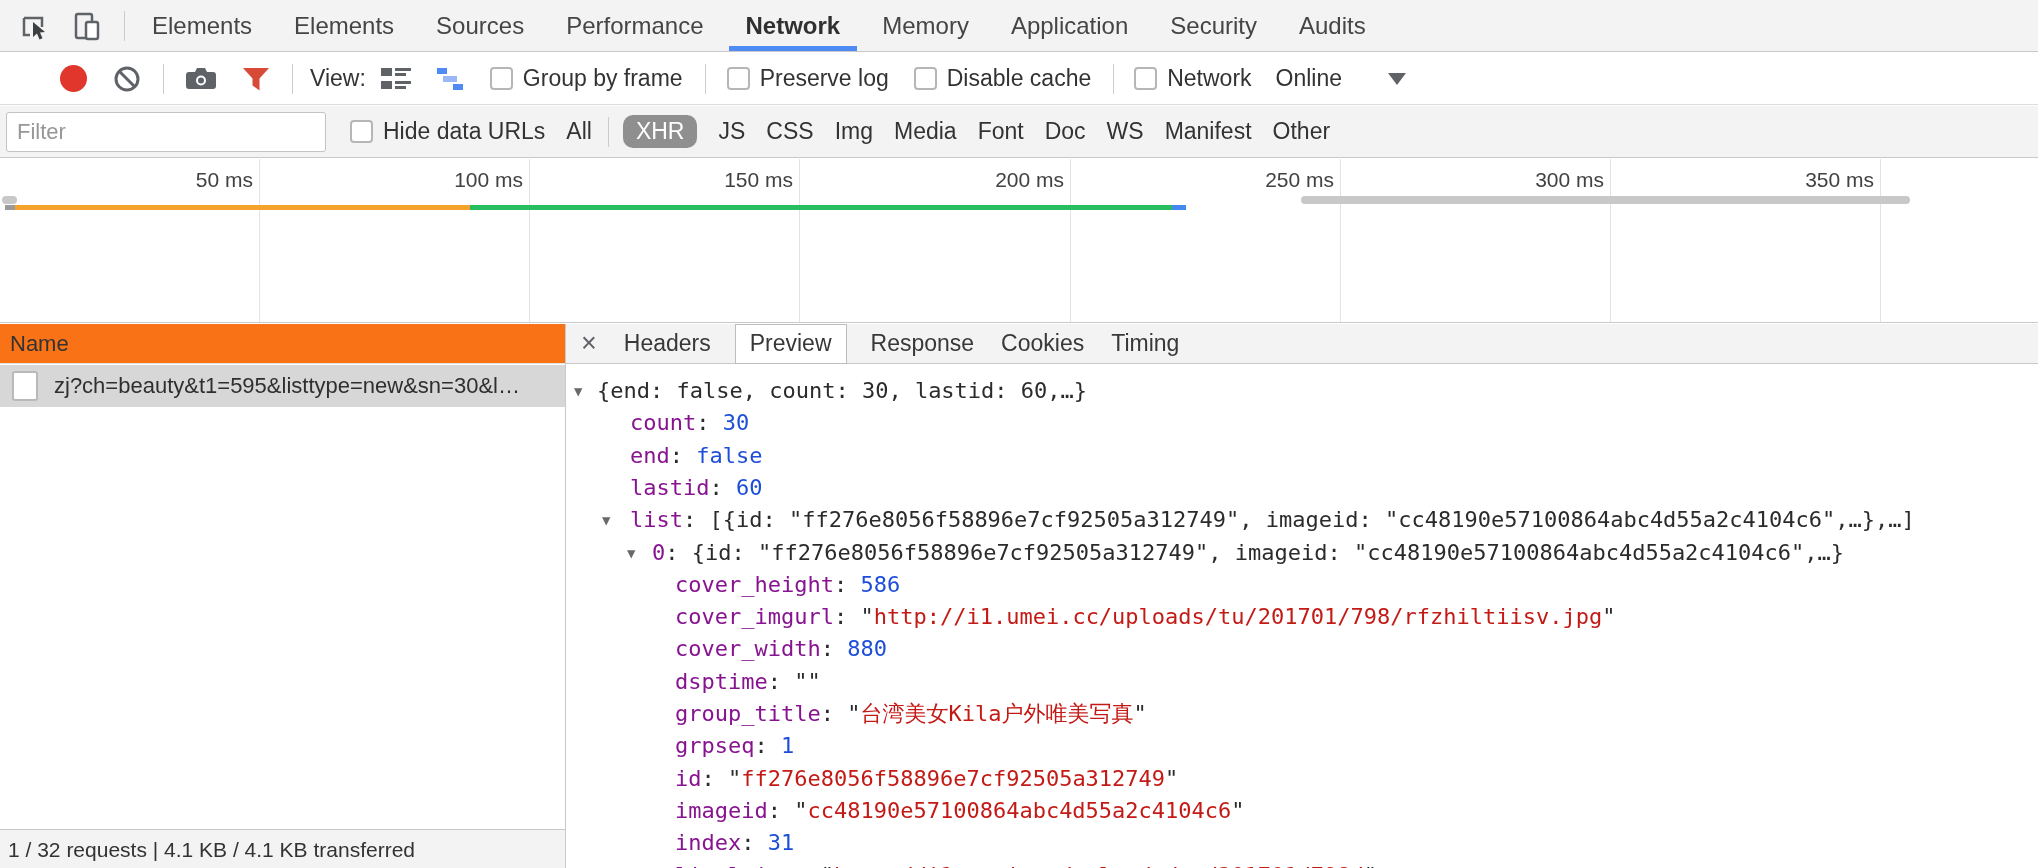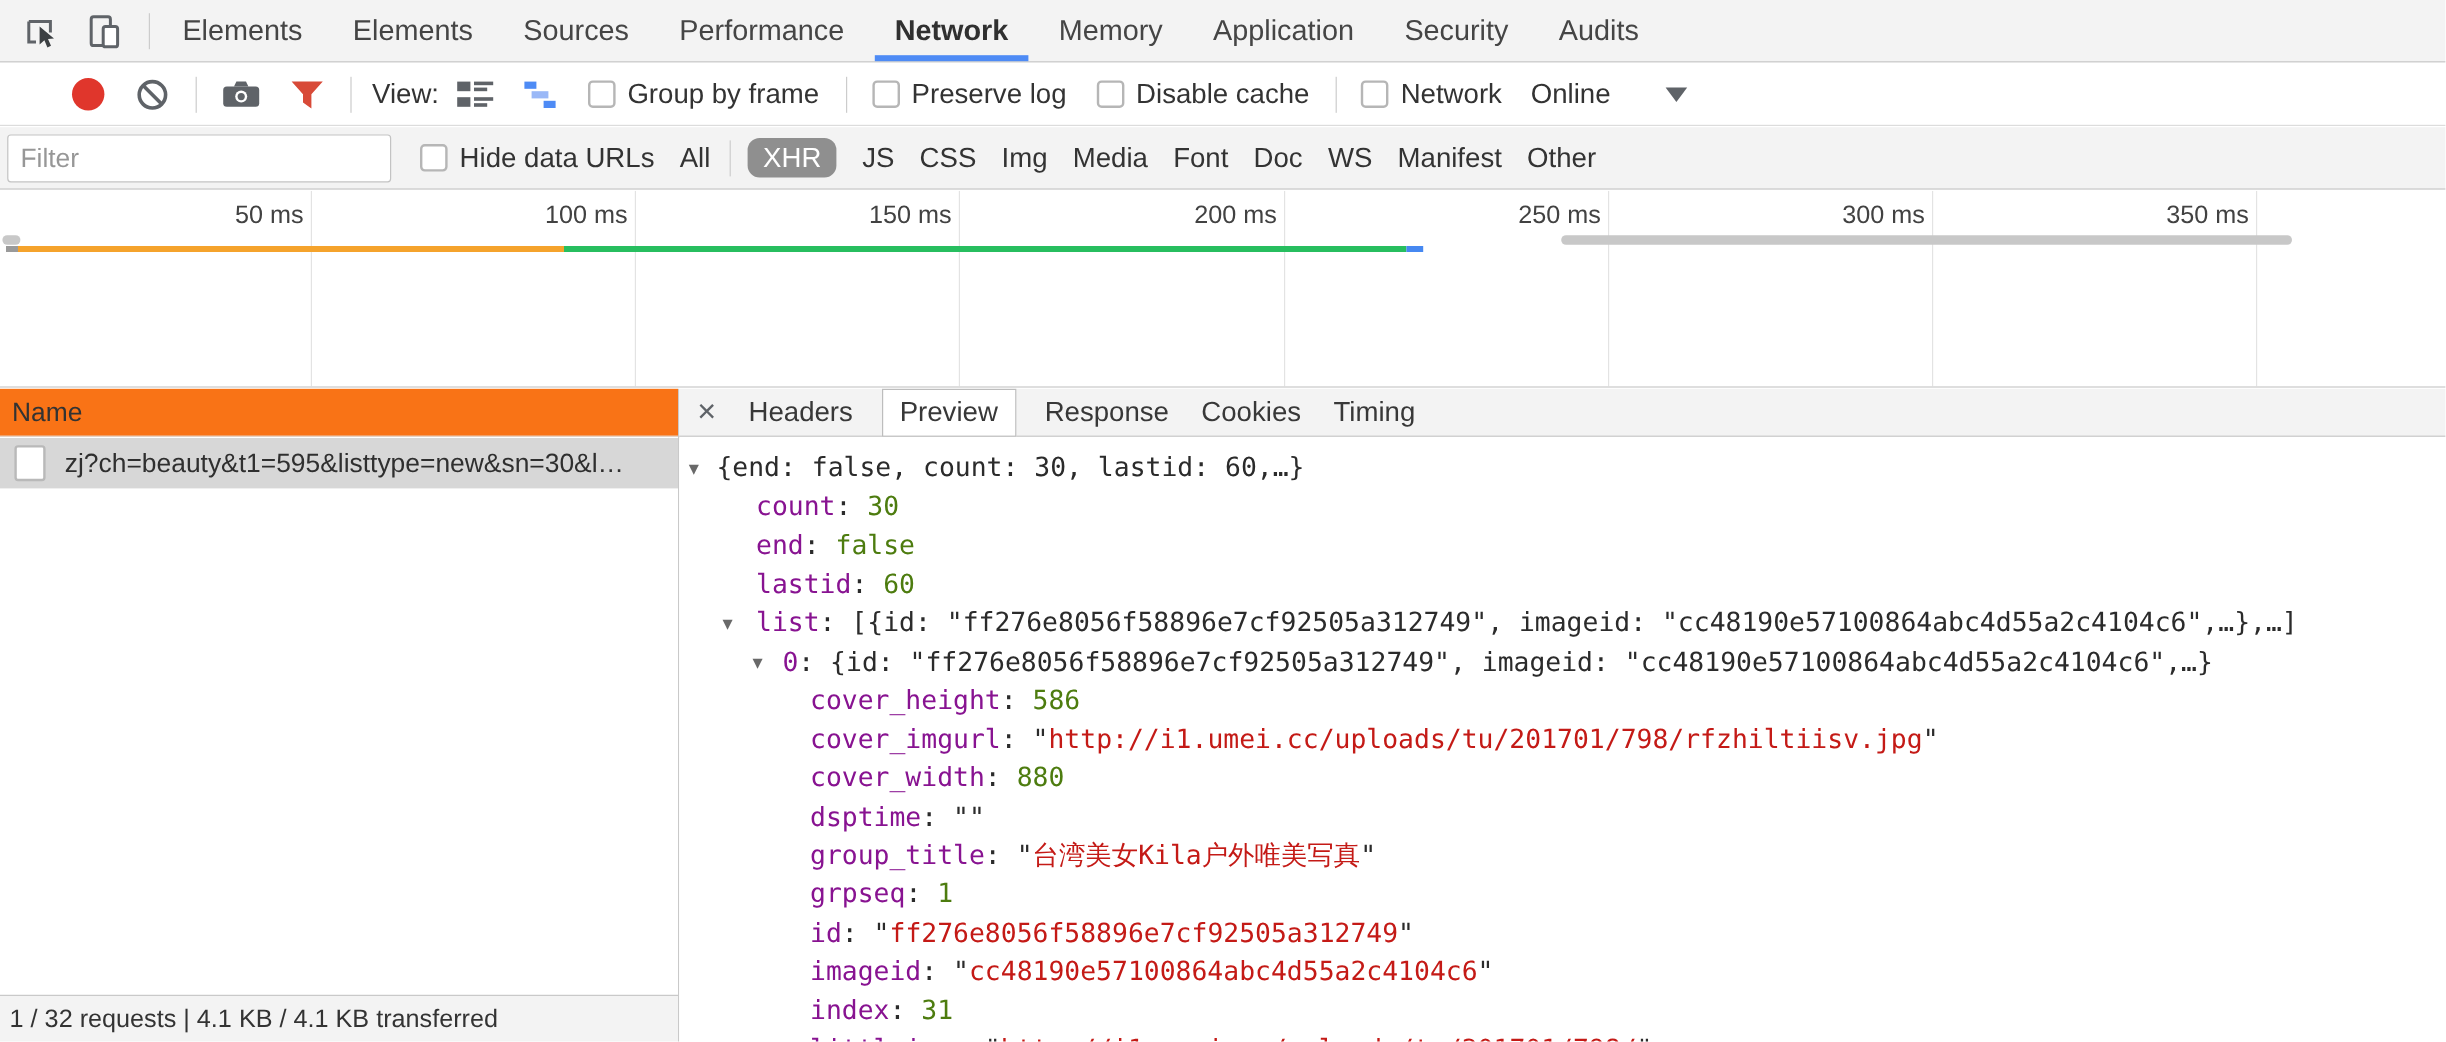--- a/index.html
+++ b/index.html
@@ -90,21 +90,21 @@
   .dtab.active + .dtab { margin-left:24px; }
 
   
   .preview { position:absolute; left:0; top:41px; width:1472px; height:504px;
              background:#fff; overflow:hidden;
              font-family:"DejaVu Sans Mono", monospace; font-size:22px; }
   .pline { position:absolute; left:0; right:0; height:32px; line-height:32px;
            white-space:pre; }
   .tri { position:absolute; top:0; font-size:14px; color:#696969; cursor:pointer; }
   .sk { color:#881391; }
-  .sn { color:#4d7c0f; }
+  .sn { color:#1d4ed8; }
   .ss { color:#c41a16; }
   .sp { color:#2b2b2b; }
 
   svg { display:block; }
 </style>
 </head>
 <body>
 
 <div id="app">
 

